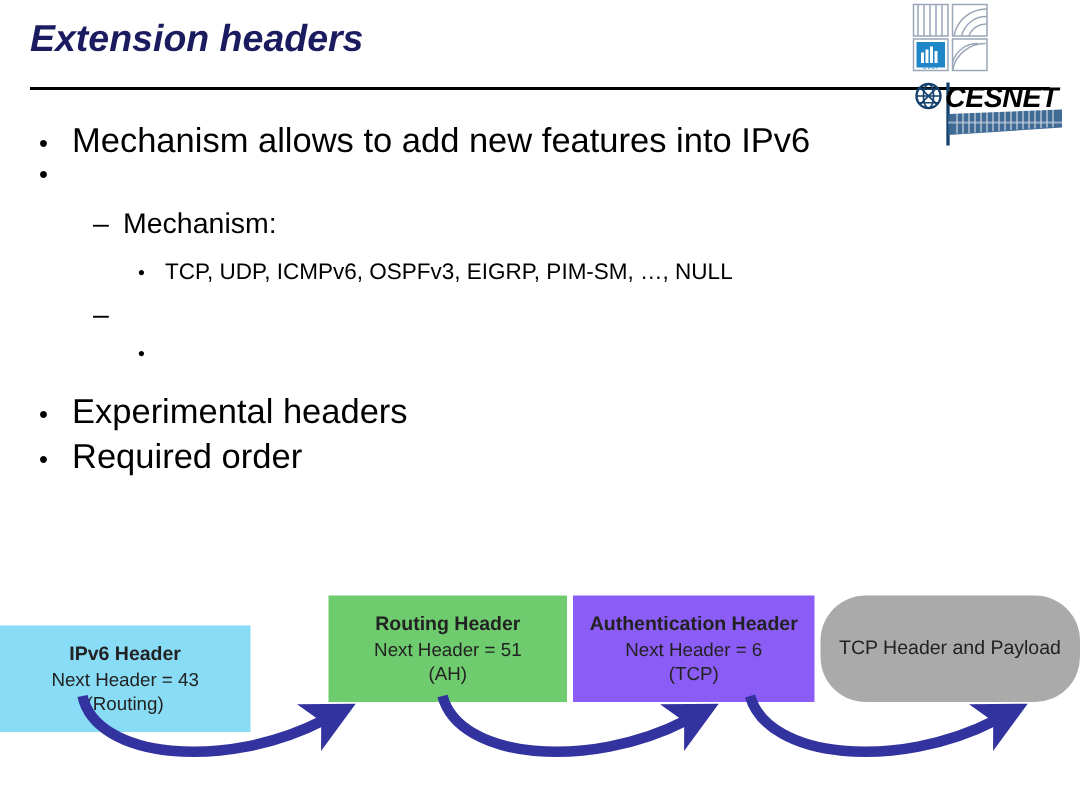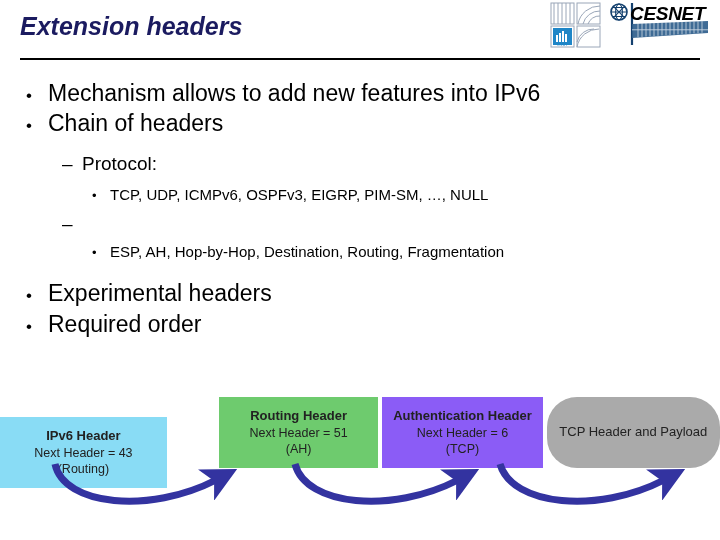--- a/index.html
+++ b/index.html
@@ -38,20 +38,21 @@
   }
 
   
   #logo-group {
     position: absolute;
     right: 8px; top: 2px;
     height: 46px;
     display: flex;
     align-items: flex-start;
     gap: 6px;
+    flex-direction: column;
   }
   #ctu-logo {
     width: 52px; height: 46px;
     position: relative;
   }
   #cesnet-logo {
     width: 104px; height: 44px;
     position: relative;
   }
   .cesnet-word {
@@ -218,48 +219,46 @@
 
 <div id="bullet-body">
 
   <div class="lvl1">
     <span class="bullet-glyph">•</span>
     <span>Mechanism allows to add new features into IPv6</span>
   </div>
 
   <div class="lvl1">
     <span class="bullet-glyph">•</span>
-    <span>Chain of headers</span>
   </div>
 
   <div class="gap-md"></div>
 
   <div class="lvl2">
     <span class="bullet-glyph">–</span>
-    <span>Protocol:</span>
+    <span>Mechanism:</span>
   </div>
 
   <div class="gap-sm"></div>
 
   <div class="lvl3">
     <span class="bullet-glyph">•</span>
     <span>TCP, UDP, ICMPv6, OSPFv3,  EIGRP, PIM-SM, …, NULL</span>
   </div>
 
   <div class="gap-sm"></div>
 
   <div class="lvl2">
     <span class="bullet-glyph">–</span>
   </div>
 
   <div class="gap-sm"></div>
 
   <div class="lvl3">
     <span class="bullet-glyph">•</span>
-    <span>ESP, AH, Hop-by-Hop, Destination, Routing, Fragmentation</span>
   </div>
 
   <div class="gap-lg"></div>
 
   <div class="lvl1">
     <span class="bullet-glyph">•</span>
     <span>Experimental headers</span>
   </div>
 
   <div class="lvl1">

